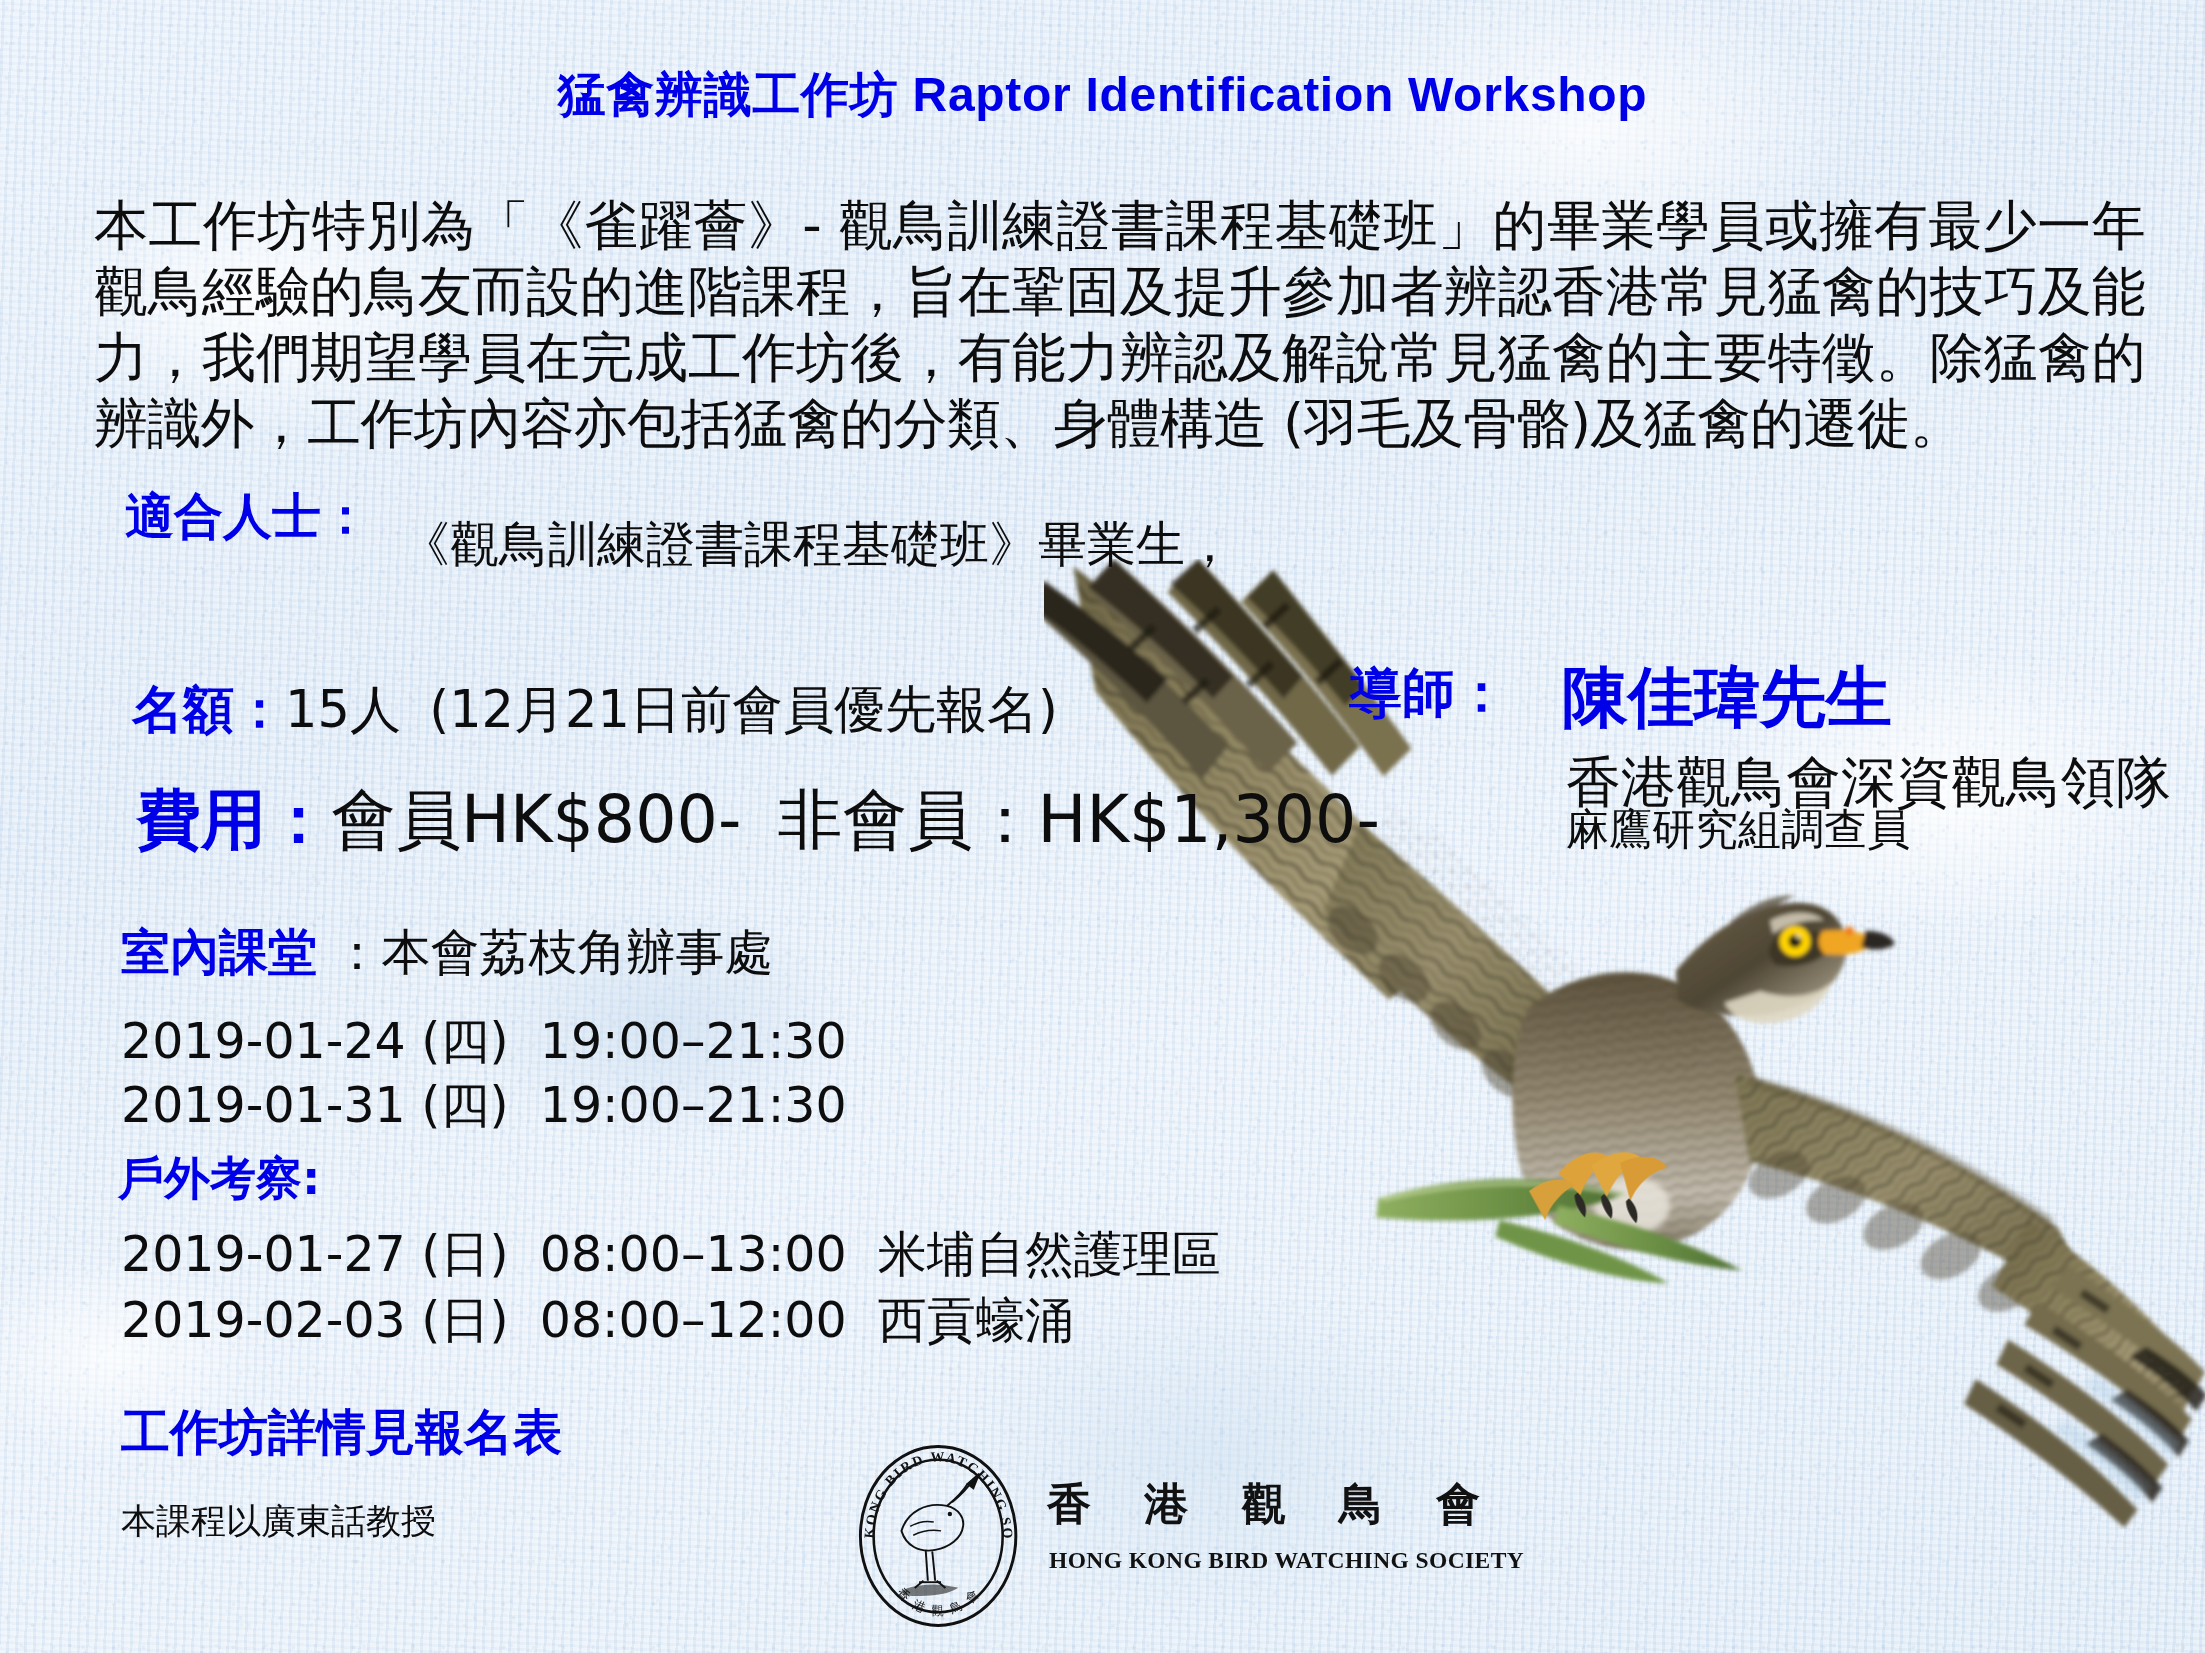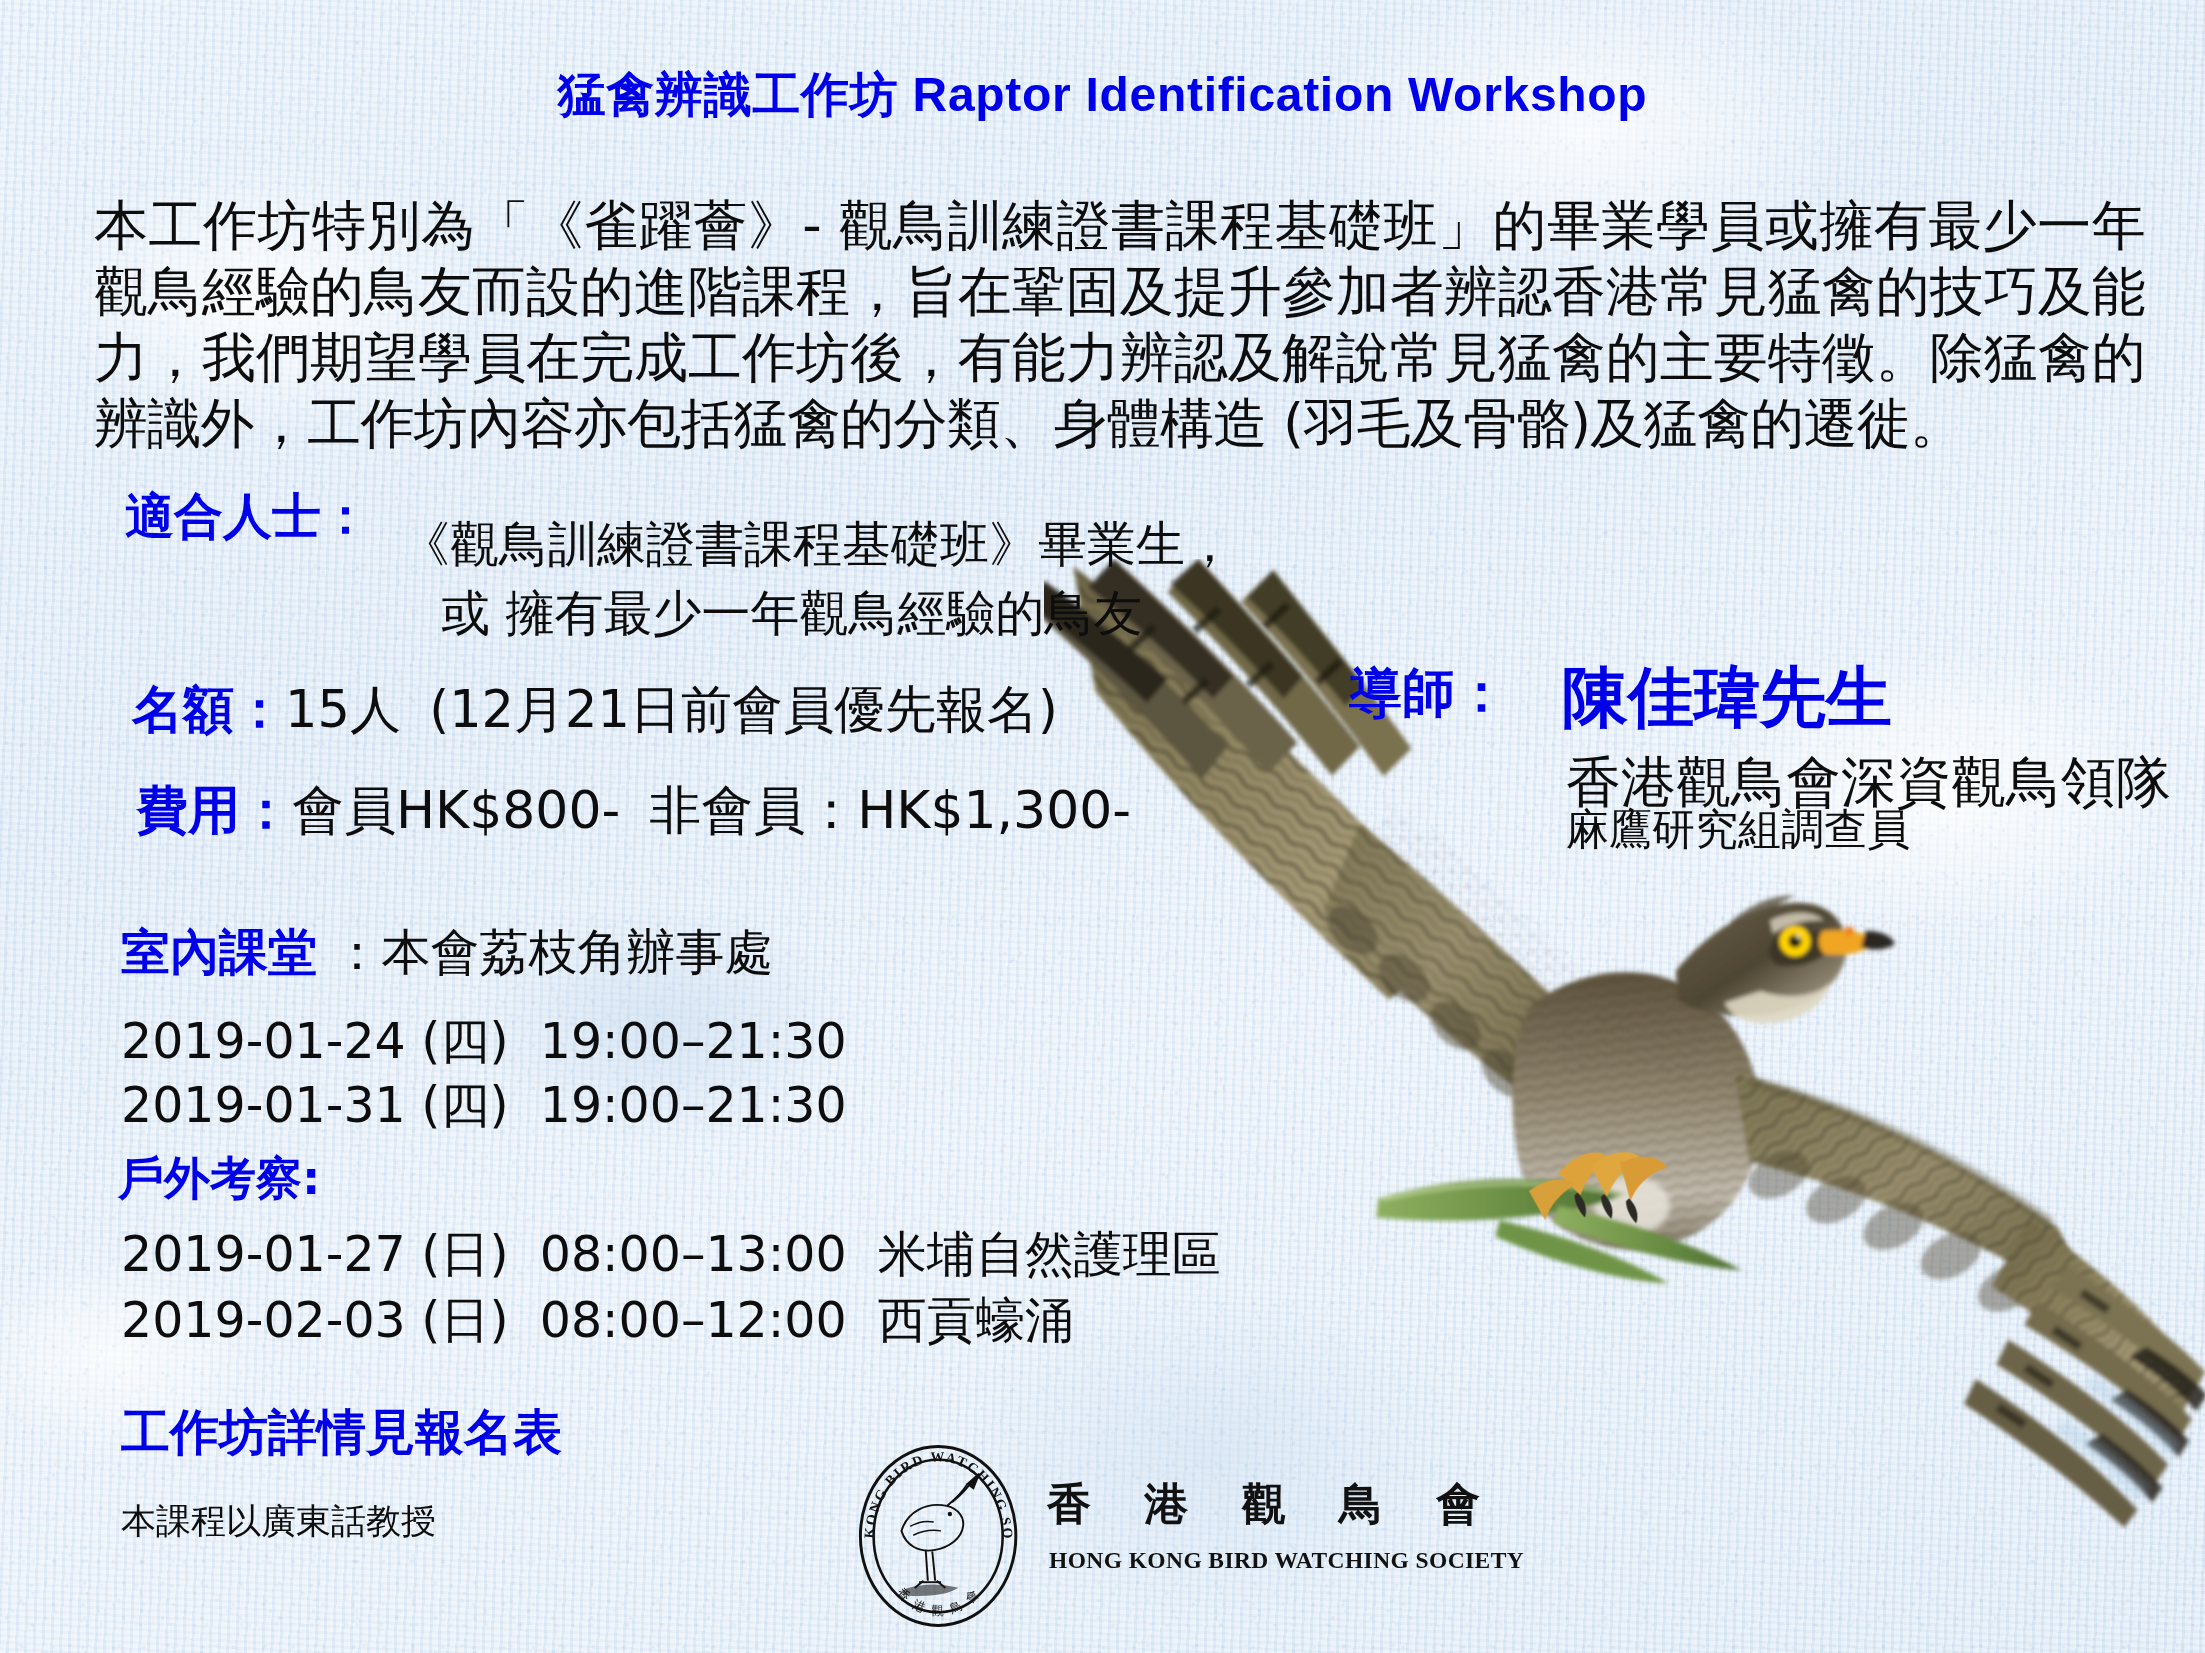--- a/index.html
+++ b/index.html
@@ -59,21 +59,21 @@
 
   
   .lbl{font-weight:bold;color:#0000e8;}
   .val{color:#0d0d0d;}
 
   #aud-label{left:125px;top:484px;font-size:49px;}
   #aud-l1{left:401px;top:512px;font-size:49px;}
   #aud-l2{left:441px;top:581px;font-size:49px;}
 
   #quota{left:132px;top:676px;font-size:51px;}
-  #fee{left:136px;top:776px;font-size:52px;}
+  #fee{left:136px;top:776px;font-size:65px;}
 
   #tutor-label{left:1349px;top:658px;font-size:53px;}
   #tutor-name{left:1562px;top:653px;font-size:66px;}
   #tutor-d1{left:1566px;top:746px;font-size:55px;}
   #tutor-d2{left:1566px;top:801px;font-size:43px;}
 
   #indoor-head{left:121px;top:920px;font-size:49px;}
   #indoor-1{left:121px;top:1009px;font-size:49px;}
   #indoor-2{left:121px;top:1073px;font-size:49px;}
 
@@ -285,21 +285,20 @@
       <path d="M1390 1170 C1440 1206 1478 1240 1502 1266 L1488 1284 C1460 1252 1420 1216 1374 1184 Z" fill="#9fc3dd"></path>
     </g>
   </svg>
 
   <div class="tx blue b" id="title"><span class="cjk">猛禽辨識工作坊</span><span>  </span><span class="en">Raptor Identification Workshop</span></div>
 
   <div class="tx" id="intro">本工作坊特別為「《雀躍薈》- 觀鳥訓練證書課程基礎班」的畢業學員或擁有最少一年觀鳥經驗的鳥友而設的進階課程，旨在鞏固及提升參加者辨認香港常見猛禽的技巧及能力，我們期望學員在完成工作坊後，有能力辨認及解說常見猛禽的主要特徵。除猛禽的辨識外，工作坊內容亦包括猛禽的分類、身體構造 (羽毛及骨骼)及猛禽的遷徙。</div>
 
   <div class="tx cjk lbl" id="aud-label">適合人士：</div>
   <div class="tx cjk val" id="aud-l1">《觀鳥訓練證書課程基礎班》畢業生，</div>
-  <div class="tx cjk val" id="aud-l2">或 擁有最少一年觀鳥經驗的鳥友</div>
 
   <div class="tx" id="quota"><span class="cjk lbl">名額：</span><span class="val cjk">15人</span><span class="val">  </span><span class="val cjk">(12月21日前會員優先報名)</span></div>
 
   <div class="tx" id="fee"><span class="cjk lbl">費用：</span><span class="val cjk">會員HK$800-</span><span class="val">  </span><span class="val cjk">非會員：HK$1,300-</span></div>
 
   <div class="tx cjk lbl b" id="tutor-label">導師：</div>
   <div class="tx cjk blue b" id="tutor-name">陳佳瑋先生</div>
   <div class="tx cjk val" id="tutor-d1">香港觀鳥會深資觀鳥領隊</div>
   <div class="tx cjk val" id="tutor-d2">麻鷹研究組調查員</div>
 

